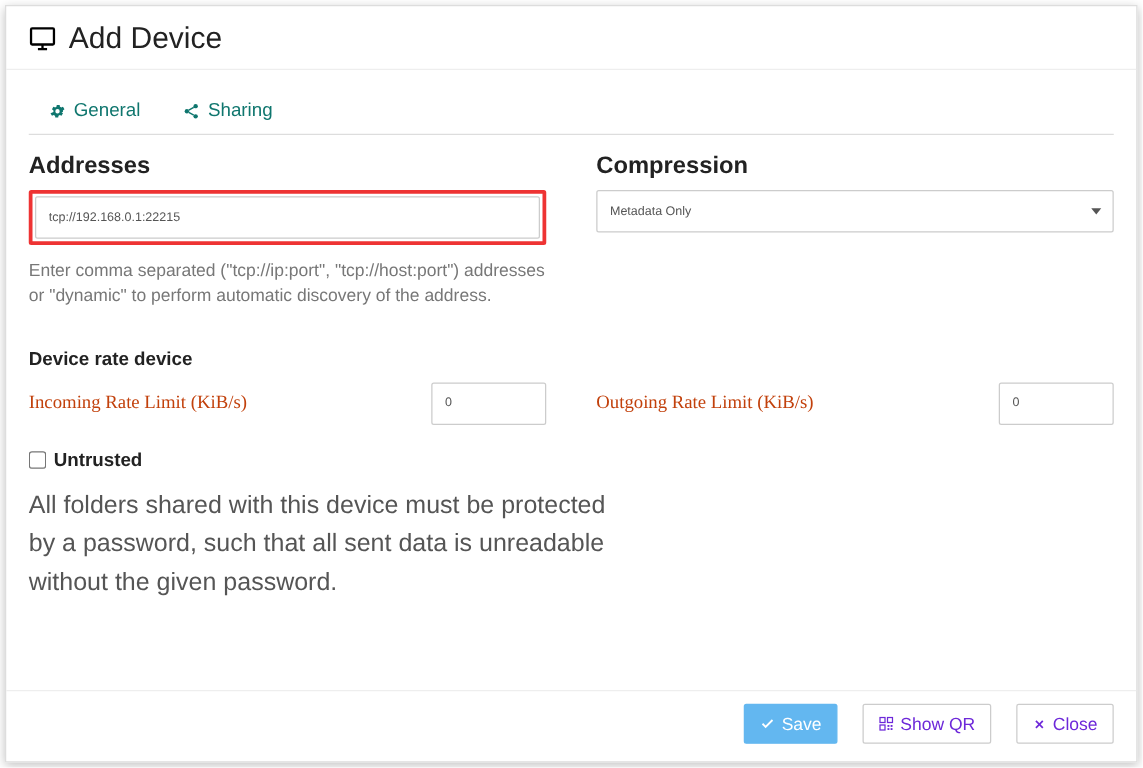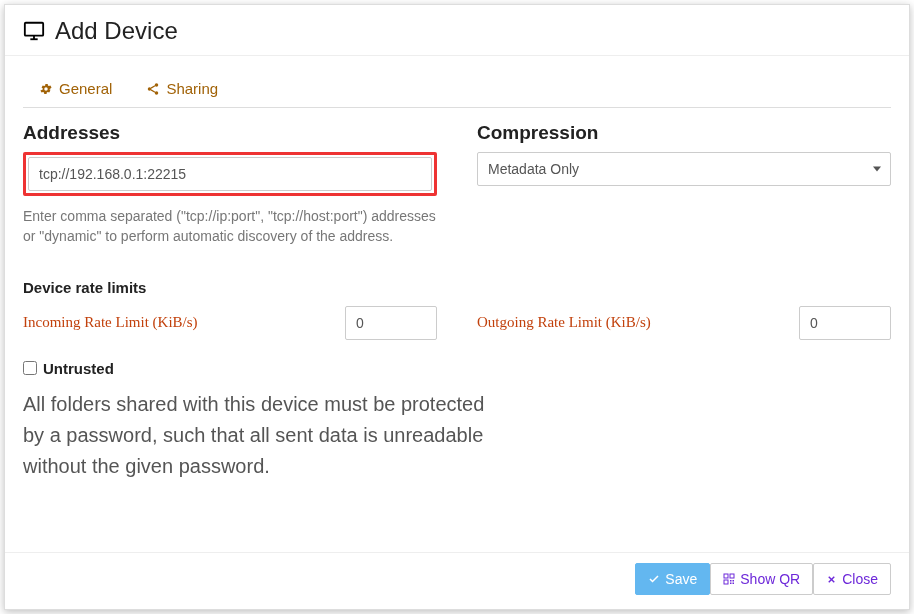--- a/index.html
+++ b/index.html
@@ -44,21 +44,21 @@
     }
     .tabs {
       display: flex;
       padding: 14px 18px 0 18px;
     }
     .tab {
       display: flex;
       align-items: center;
       padding: 10px 16px;
       font-size: 15px;
-      color: #a16207;
+      color: #0f766e;
       cursor: pointer;
       margin-right: 2px;
     }
     .tab.active {
       color: #555;
       border: 1px solid #ddd;
       border-bottom-color: #fff;
       border-radius: 4px 4px 0 0;
       margin-bottom: -1px;
       background: #fff;
@@ -85,21 +85,21 @@
     .field-label {
       font-weight: 700;
       font-size: 19px;
       color: #222;
       margin: 0 0 8px 0;
     }
     .text-input, .select-input, .num-input {
       width: 100%;
       height: 34px;
       padding: 6px 10px;
-      font-size: 14px;
+      font-size: 10px;
       color: #555;
       background: #fff;
       border: 1px solid #ccc;
       border-radius: 2px;
     }
     .select-input {
       appearance: none;
       -webkit-appearance: none;
       background: #fff;
     }
@@ -180,21 +180,21 @@
       color: #555;
       font-size: 20px;
       line-height: 1.55;
       margin-top: 12px;
       max-width: 470px;
     }
     .modal-footer {
       padding: 10px 18px 14px 18px;
       display: flex;
       justify-content: flex-end;
-      gap: 0;
+      gap: 20px;
       border-top: 1px solid #eee;
     }
     .btn {
       display: inline-flex;
       align-items: center;
       padding: 7px 12px;
       font-size: 14px;
       border: 1px solid #ccc;
       border-radius: 2px;
       background: #fff;
@@ -265,21 +265,21 @@
       <div class="col">
         <div class="field-label">Compression</div>
         <div class="select-wrap">
           <select class="select-input">
             <option>Metadata Only</option>
           </select>
         </div>
       </div>
     </div>
 
-    <div class="section-label">Device rate limits</div>
+    <div class="section-label">Device rate device</div>
     <div class="rate-row">
       <div class="rate-col">
         <label>Incoming Rate Limit (KiB/s)</label>
         <input type="text" class="num-input" value="0" style="">
       </div>
       <div class="rate-col">
         <label>Outgoing Rate Limit (KiB/s)</label>
         <input type="text" class="num-input" value="0" style="">
       </div>
     </div>

